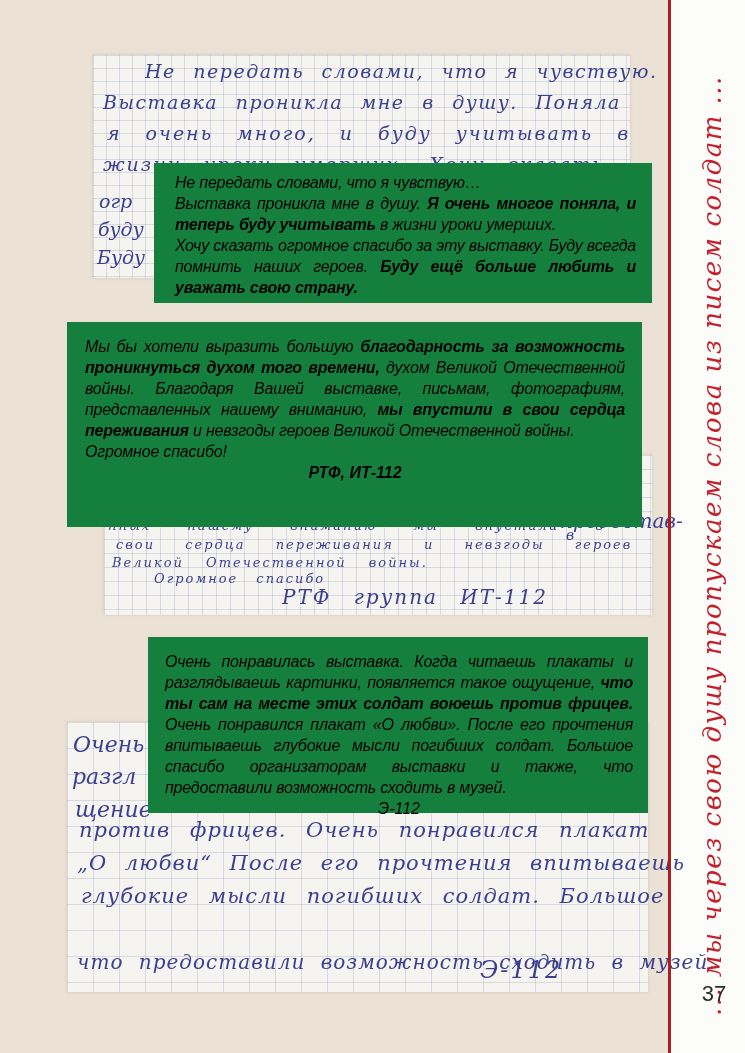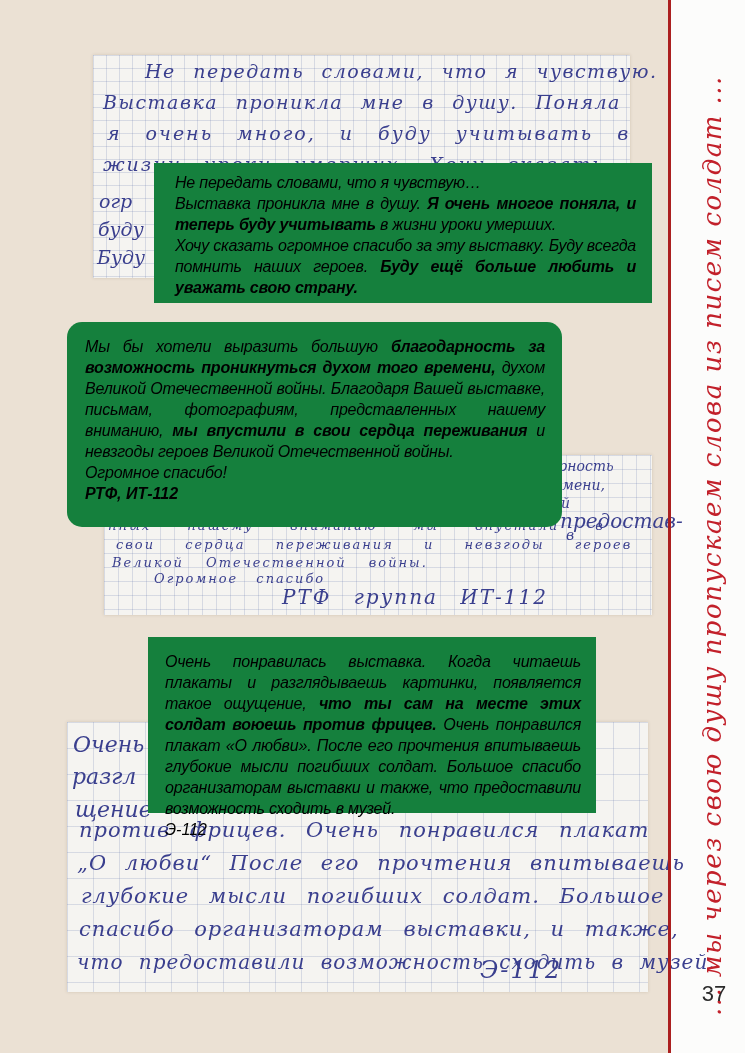--- a/index.html
+++ b/index.html
@@ -28,21 +28,21 @@
   .hw{
     position:absolute;font-family:"DejaVu Serif",serif;font-style:italic;
     color:#3a3f8e;white-space:nowrap;
   }
   
   .typed{
     position:absolute;background:#15803d;z-index:2;color:#000;
     font-style:italic;font-size:16px;line-height:21px;box-sizing:border-box;
   }
   .typed p{margin:0;text-align:justify;letter-spacing:-0.2px;}
-  .typed .sig{text-align:left;letter-spacing:0;}
+  .typed .sig{text-align:center;letter-spacing:0;}
   .b{font-weight:bold;}
   .bold-sig{font-weight:bold;}
 </style>
 </head>
 <body>
 
 <div class="canvas">
 
   <div class="margin-strip"></div>
   <div class="margin-rule"></div>
@@ -71,36 +71,35 @@
     <div class="hw" style="left:448px;top:40px;font-size:14px;">ий</div>
     <div class="hw" style="left:456px;top:54px;font-size:20px;">предостав-</div>
     <div class="hw" style="left:462px;top:72px;font-size:14px;">в</div>
     <div class="hw" style="left:4px;top:63px;font-size:13px;letter-spacing:2px;word-spacing:30px;">нных нашему вниманию мы впустили в</div>
     <div class="hw" style="left:12px;top:82px;font-size:13px;letter-spacing:2px;word-spacing:24px;">свои сердца переживания и невзгоды героев</div>
     <div class="hw" style="left:8px;top:100px;font-size:13px;letter-spacing:2px;word-spacing:16px;">Великой Отечественной войны.</div>
     <div class="hw" style="left:50px;top:116px;font-size:13px;letter-spacing:2px;word-spacing:12px;">Огромное спасибо</div>
     <div class="hw" style="left:178px;top:130px;font-size:20px;letter-spacing:2px;word-spacing:14px;">РТФ группа ИТ-112</div>
   </div>
 
-  <div class="typed" style="left:67px;top:322px;width:495px;height:205px;padding:14px 17px 0 18px;border-radius:15px;">
+  <div class="typed" style="left:67px;top:322px;width:575px;height:205px;padding:14px 17px 0 18px;">
     <p><span>Мы бы хотели выразить большую </span><span class="b">благодарность за возможность проникнуться духом того времени,</span><span> духом Великой Отечественной войны. Благодаря Вашей выставке, письмам,  фотографиям, представленных нашему вниманию, </span><span class="b">мы впустили в свои сердца переживания</span><span> и невзгоды героев Великой Отечественной войны.</span></p>
     <p><span>Огромное спасибо!</span></p>
     <p class="sig bold-sig">РТФ, ИТ-112</p>
   </div>
 
   <div class="paper" style="left:67px;top:722px;width:581px;height:270px;background-size:26px 26px;">
     <div class="hw" style="left:6px;top:10px;font-size:22px;">Очень п</div>
     <div class="hw" style="left:5px;top:42px;font-size:22px;">разгл</div>
     <div class="hw" style="left:8px;top:75px;font-size:22px;">щение</div>
     <div class="hw" style="left:12px;top:96px;font-size:21px;letter-spacing:1px;word-spacing:12px;">против фрицев. Очень понравился плакат</div>
     <div class="hw" style="left:10px;top:129px;font-size:21px;letter-spacing:1px;word-spacing:10px;">„О любви“ После его прочтения впитываешь</div>
     <div class="hw" style="left:14px;top:162px;font-size:21px;letter-spacing:1px;word-spacing:12px;">глубокие мысли погибших солдат. Большое</div>
-    <div class="hw" style="left:12px;top:195px;font-size:21px;letter-spacing:1px;word-spacing:12px;">спасибо организаторам выставки, и также,</div>
     <div class="hw" style="left:10px;top:228px;font-size:20px;letter-spacing:1px;word-spacing:8px;">что предоставили возможность сходить в музей.</div>
     <div class="hw" style="left:413px;top:234px;font-size:24px;letter-spacing:2px;">Э-112</div>
   </div>
 
-  <div class="typed" style="left:148px;top:637px;width:448px;height:176px;padding:14px 15px 12px 17px;">
+  <div class="typed" style="left:148px;top:637px;width:500px;height:176px;padding:14px 15px 12px 17px;">
     <p><span>Очень понравилась выставка. Когда читаешь плакаты и разглядываешь картинки, появляется такое ощущение, </span><span class="b">что ты сам на месте этих солдат воюешь против фрицев.</span><span> Очень понравился плакат «О любви». После его прочтения впитываешь глубокие мысли погибших солдат. Большое спасибо организаторам выставки и также, что предоставили возможность сходить в музей.</span></p>
     <p class="sig">Э-112</p>
   </div>
 
 </div>
 
 </body></html>

